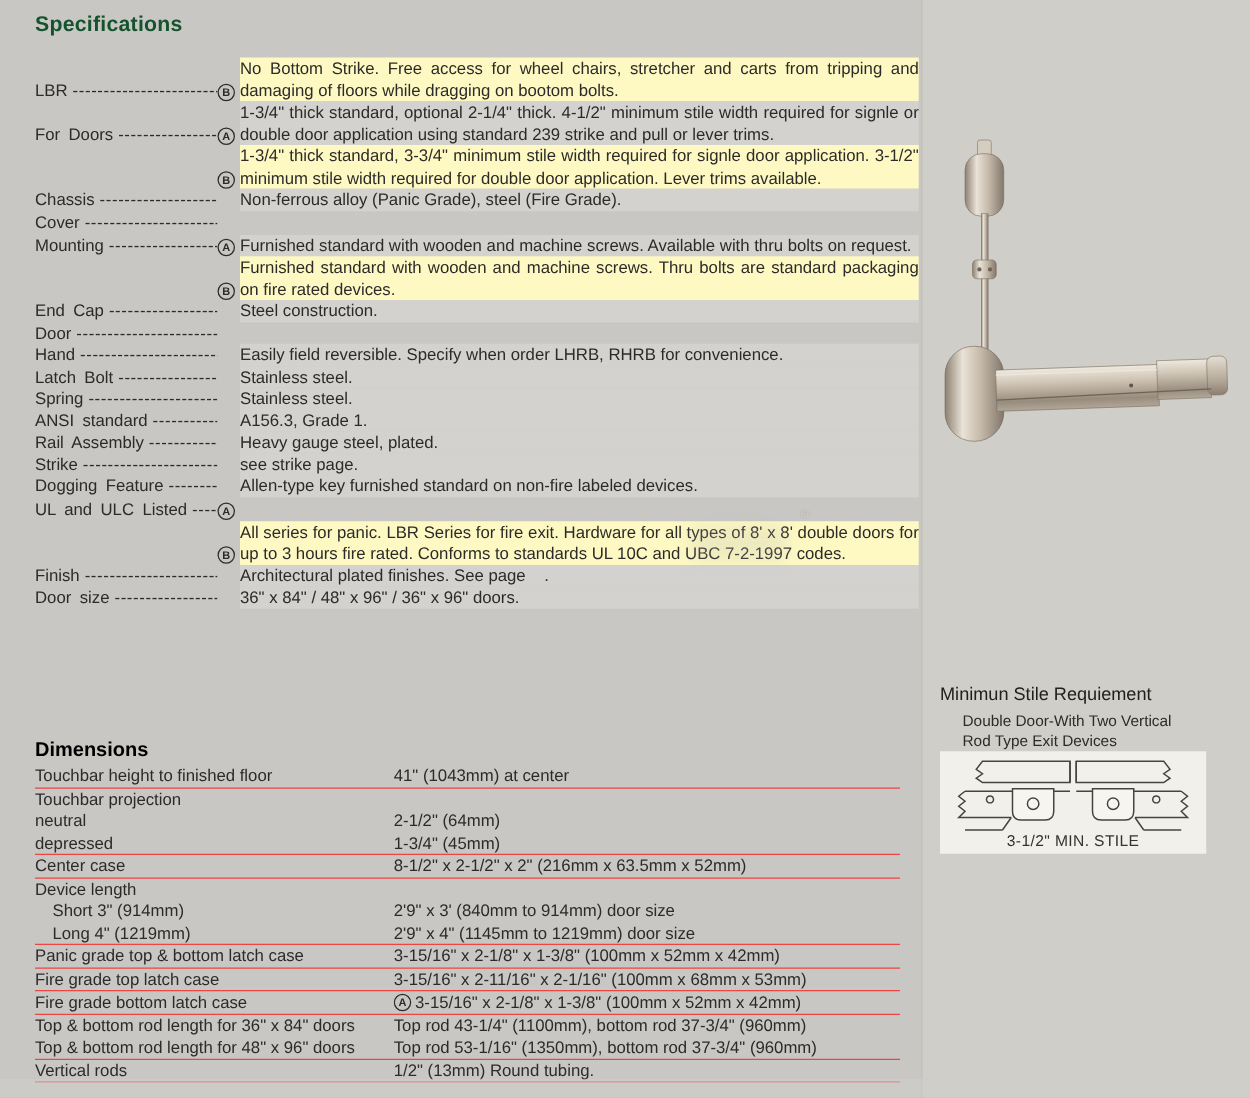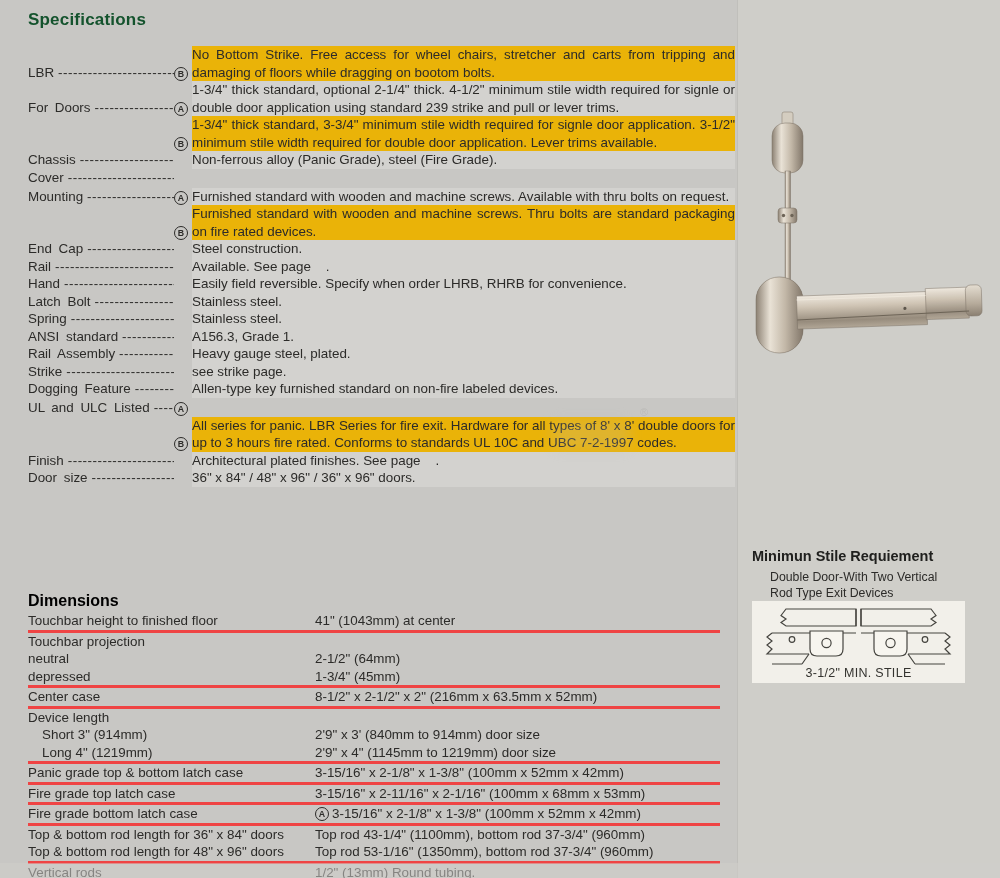--- a/index.html
+++ b/index.html
@@ -32,34 +32,34 @@
   .cell-label .lbl { white-space:nowrap; word-spacing:3px; }
   .cell-label .leader { flex:1; overflow:hidden; white-space:nowrap; margin-left:4px; letter-spacing:.5px; }
   .cell-marker { width:18px; flex:none; padding-top:1.5px; }
   .marker-circle {
     display:inline-block; width:12px; height:12px; border:1.3px solid #2c2b29;
     border-radius:50%; font-size:8.8px; line-height:12px; text-align:center;
     font-weight:bold; background:transparent;
   }
   .cell-text { flex:1; text-align:justify; }
   .hl-gray  { background:#d3d2cf; }
-  .hl-white { background:#eab308; }
+  .hl-white { background:#fef9c3; }
   
   #dim-table {
     position:absolute; left:28px; top:612px; width:692px;
     font-size:13.4px; line-height:17px;
   }
   .dim-row { display:flex; align-items:flex-start; min-height:17.5px; }
-  .dim-row.rule { border-bottom:3px solid #ef4444; }
+  .dim-row.rule { border-bottom:1px solid #ef4444; }
   .dim-label { width:287px; flex:none; white-space:nowrap; overflow:hidden; }
   .dim-label.indent { width:273px; padding-left:14px; }
   .dim-value { flex:1; display:flex; align-items:flex-start; white-space:nowrap; overflow:hidden; }
   .dim-value .marker-circle { margin:1.5px 3px 0 0; flex:none; }
   
-  #stile-title { position:absolute; left:752px; top:548px; font-size:14.5px; color:#20201e; white-space:nowrap;font-weight:bold; }
+  #stile-title { position:absolute; left:752px; top:548px; font-size:14.5px; color:#20201e; white-space:nowrap; }
   #stile-sub1  { position:absolute; left:770px; top:570px; font-size:12.3px; white-space:nowrap; }
   #stile-sub2  { position:absolute; left:770px; top:586px; font-size:12.3px; white-space:nowrap; }
   #stile-box {
     position:absolute; left:752px; top:601px; width:213px; height:82px;
     background:#f2f0ea;
   }
   #stile-box svg { position:absolute; left:0; top:2px; }
   #stile-label {
     position:absolute; left:0; right:0; bottom:3px; text-align:center;
     font-size:12.5px; color:#34332f; letter-spacing:.3px;
@@ -134,25 +134,24 @@
     <div class="spec-line">
       <div class="cell-label">
         <span class="lbl">End Cap</span>
         <span class="leader">--------------------------------------------</span>
       </div>
       <div class="cell-marker"></div>
       <div class="cell-text hl-gray">Steel construction.</div>
     </div>
     <div class="spec-line">
       <div class="cell-label">
-        <span class="lbl">Rail</span>
-        <span class="leader">--------------------------------------------</span>
-      </div>
-      <div class="cell-marker"></div>
-      <div class="cell-text hl-gray">Available. See page&nbsp;&nbsp;&nbsp;&nbsp;.</div>
+        <span class="lbl">Door</span>
+        <span class="leader">--------------------------------------------</span>
+      </div>
+      <div class="cell-marker"></div>
     </div>
     <div class="spec-line">
       <div class="cell-label">
         <span class="lbl">Hand</span>
         <span class="leader">--------------------------------------------</span>
       </div>
       <div class="cell-marker"></div>
       <div class="cell-text hl-gray">Easily field reversible. Specify when order LHRB, RHRB for convenience.</div>
     </div>
     <div class="spec-line">

